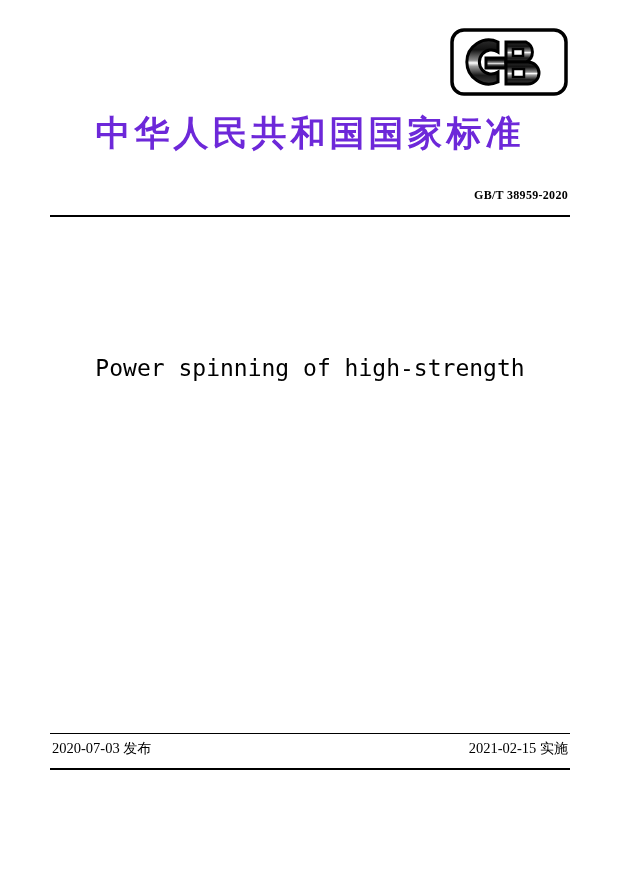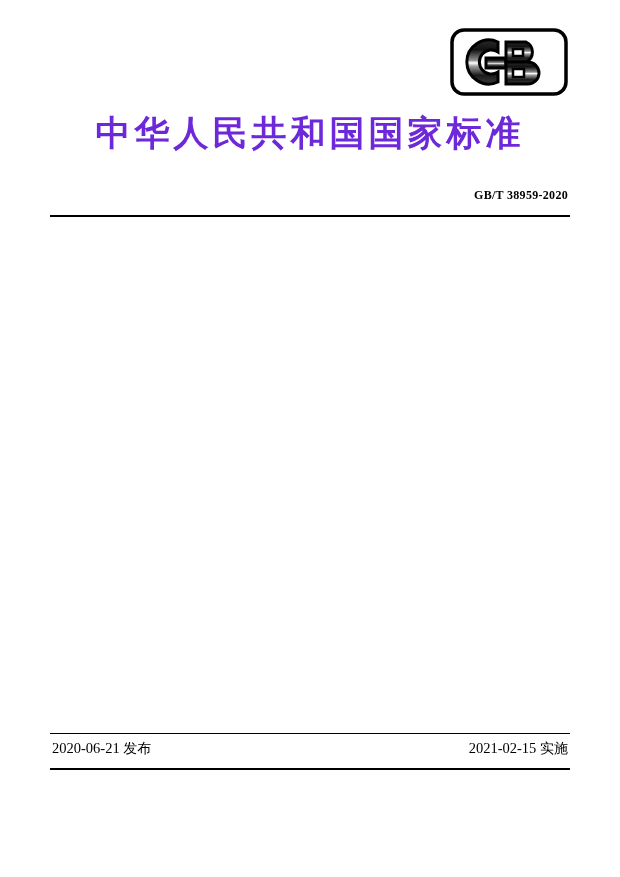--- a/index.html
+++ b/index.html
@@ -167,27 +167,28 @@
     </svg>
   </div>
 
   <div class="cn-title">中华人民共和国国家标准</div>
 
   <div class="std-no">GB/T 38959-2020</div>
 
   <div class="rule-top"></div>
 
   <div class="en-title">
+    <span class="line">Power spinning of high-strength</span>
   </div>
 
   <div class="rule-bottom-upper"></div>
   <div class="rule-bottom-lower"></div>
 
   <div class="footer-left">
-    <span>2020-06-21</span>
+    <span>2020-07-03</span>
     <span class="cn">发布</span>
   </div>
   <div class="footer-right">
     <span>2021-02-15</span>
     <span class="cn">实施</span>
   </div>
 
 </div>
 
 </body></html>

